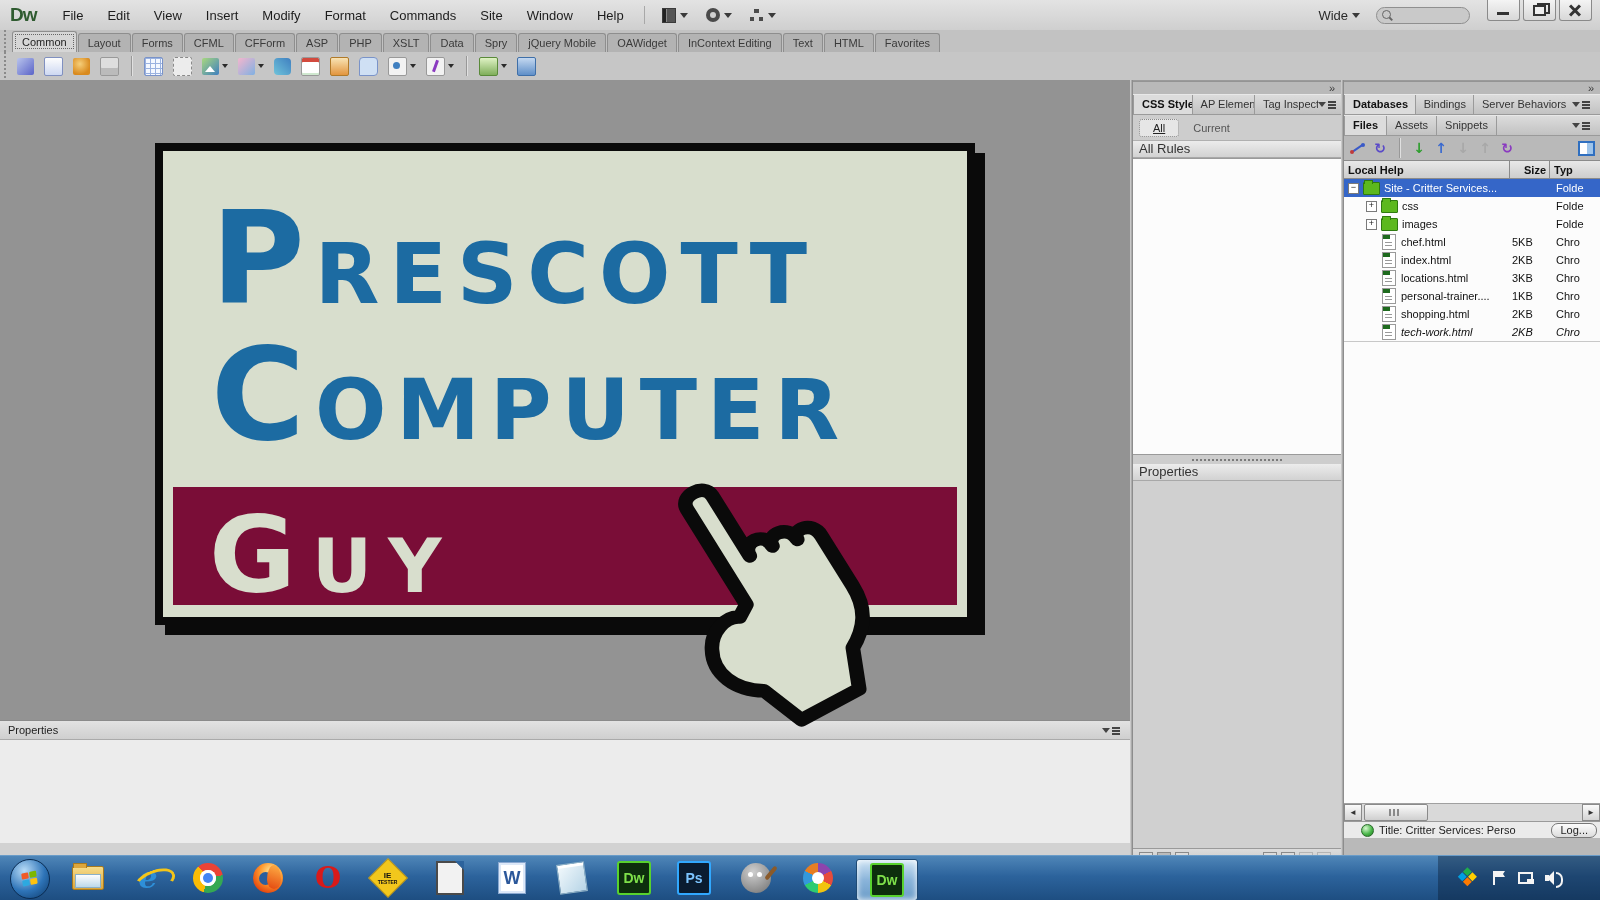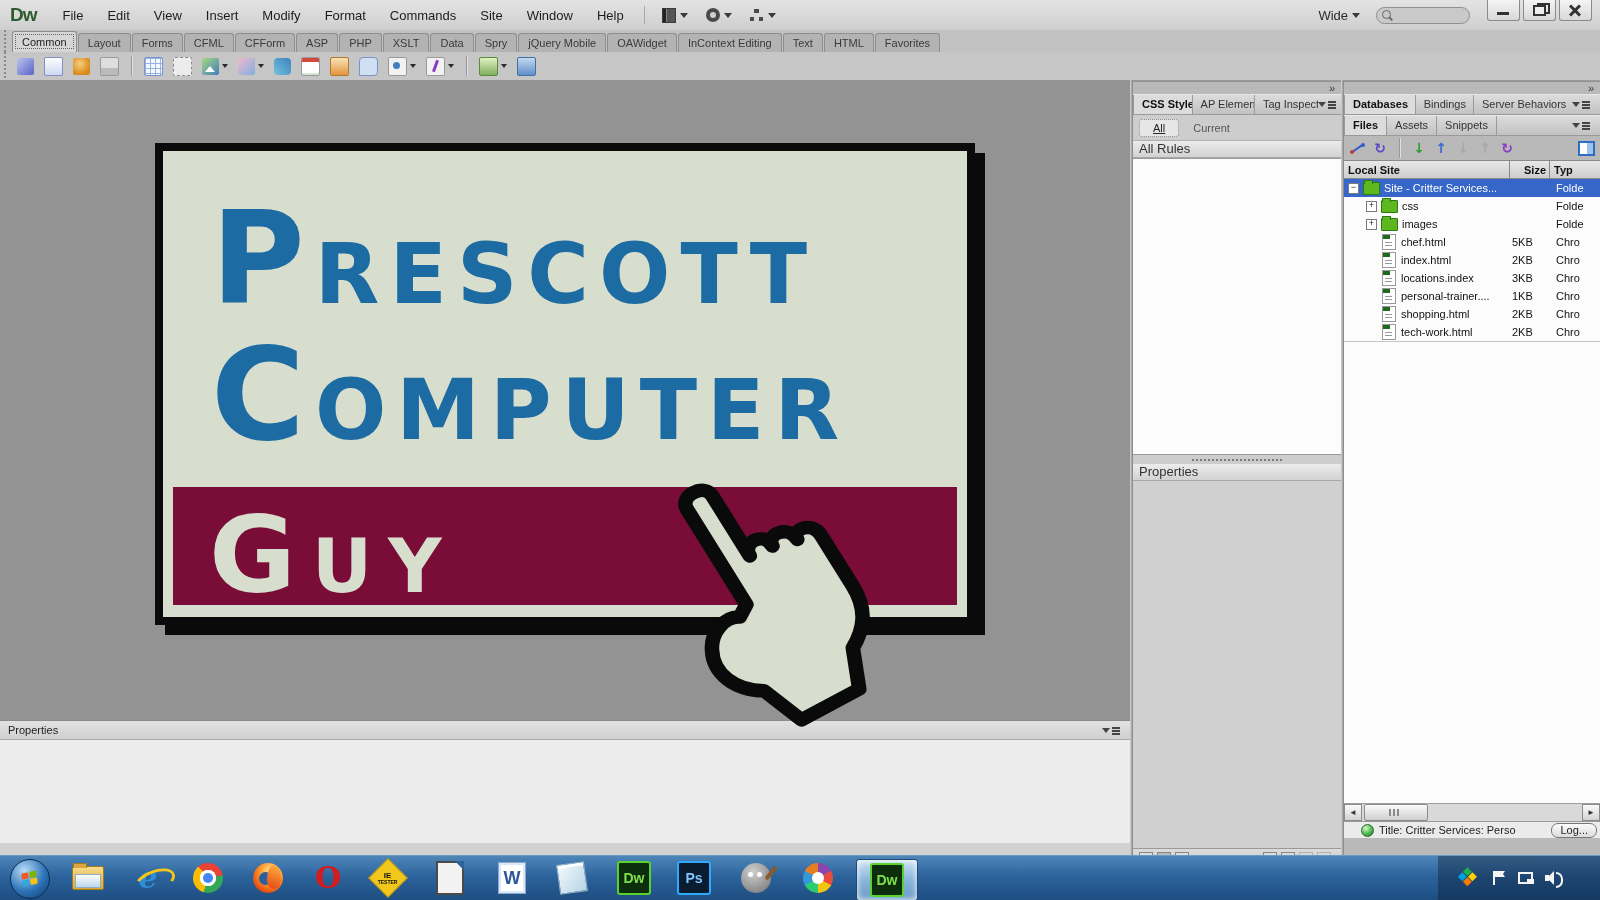--- a/index.html
+++ b/index.html
@@ -428,21 +428,21 @@
       <span class="fico" style="color:#5a4ac8;">↻</span>
       <span class="tsep"></span>
       <span class="fico" style="color:#2e9e2e;">↓</span>
       <span class="fico" style="color:#3a6ad0;">↑</span>
       <span class="fico" style="color:#a8a8a8;">↓</span>
       <span class="fico" style="color:#a8a8a8;">↑</span>
       <span class="fico" style="color:#8a3ac0;">↻</span>
       <span class="fico expandbox"></span>
     </div>
     <div id="colhdr">
-      <span class="c1">Local Site</span>
+      <span class="c1">Local Help</span>
       <span class="chsep"></span>
       <span class="c2">Size</span>
       <span class="chsep"></span>
       <span class="c3">Typ</span>
     </div>
     <div id="tree">
       <div class="trow sel" style="padding-left:4px;">
         <span class="expander">−</span>
         <i class="folder16"></i>
         <span class="nm">Site - Critter Services...</span>
@@ -470,37 +470,37 @@
         <span class="tp">Chro</span>
       </div>
       <div class="trow" style="padding-left:38px;">
         <i class="fileico"></i>
         <span class="nm">index.html</span>
         <span class="sz">2KB</span>
         <span class="tp">Chro</span>
       </div>
       <div class="trow" style="padding-left:38px;">
         <i class="fileico"></i>
-        <span class="nm">locations.index</span>
+        <span class="nm">locations.html</span>
         <span class="sz">3KB</span>
         <span class="tp">Chro</span>
       </div>
       <div class="trow" style="padding-left:38px;">
         <i class="fileico"></i>
         <span class="nm">personal-trainer....</span>
         <span class="sz">1KB</span>
         <span class="tp">Chro</span>
       </div>
       <div class="trow" style="padding-left:38px;">
         <i class="fileico"></i>
         <span class="nm">shopping.html</span>
         <span class="sz">2KB</span>
         <span class="tp">Chro</span>
       </div>
-      <div class="trow" style="padding-left:38px;">
+      <div class="trow" style="padding-left:38px;font-style:italic;">
         <i class="fileico"></i>
         <span class="nm">tech-work.html</span>
         <span class="sz">2KB</span>
         <span class="tp">Chro</span>
       </div>
     </div>
     <div class="whitebox" style="height:461px;border:none;background:#fcfcfc;"></div>
     <div id="fscroll">
       <span class="sbtn">◄</span>
       <span class="sthumb"></span>

